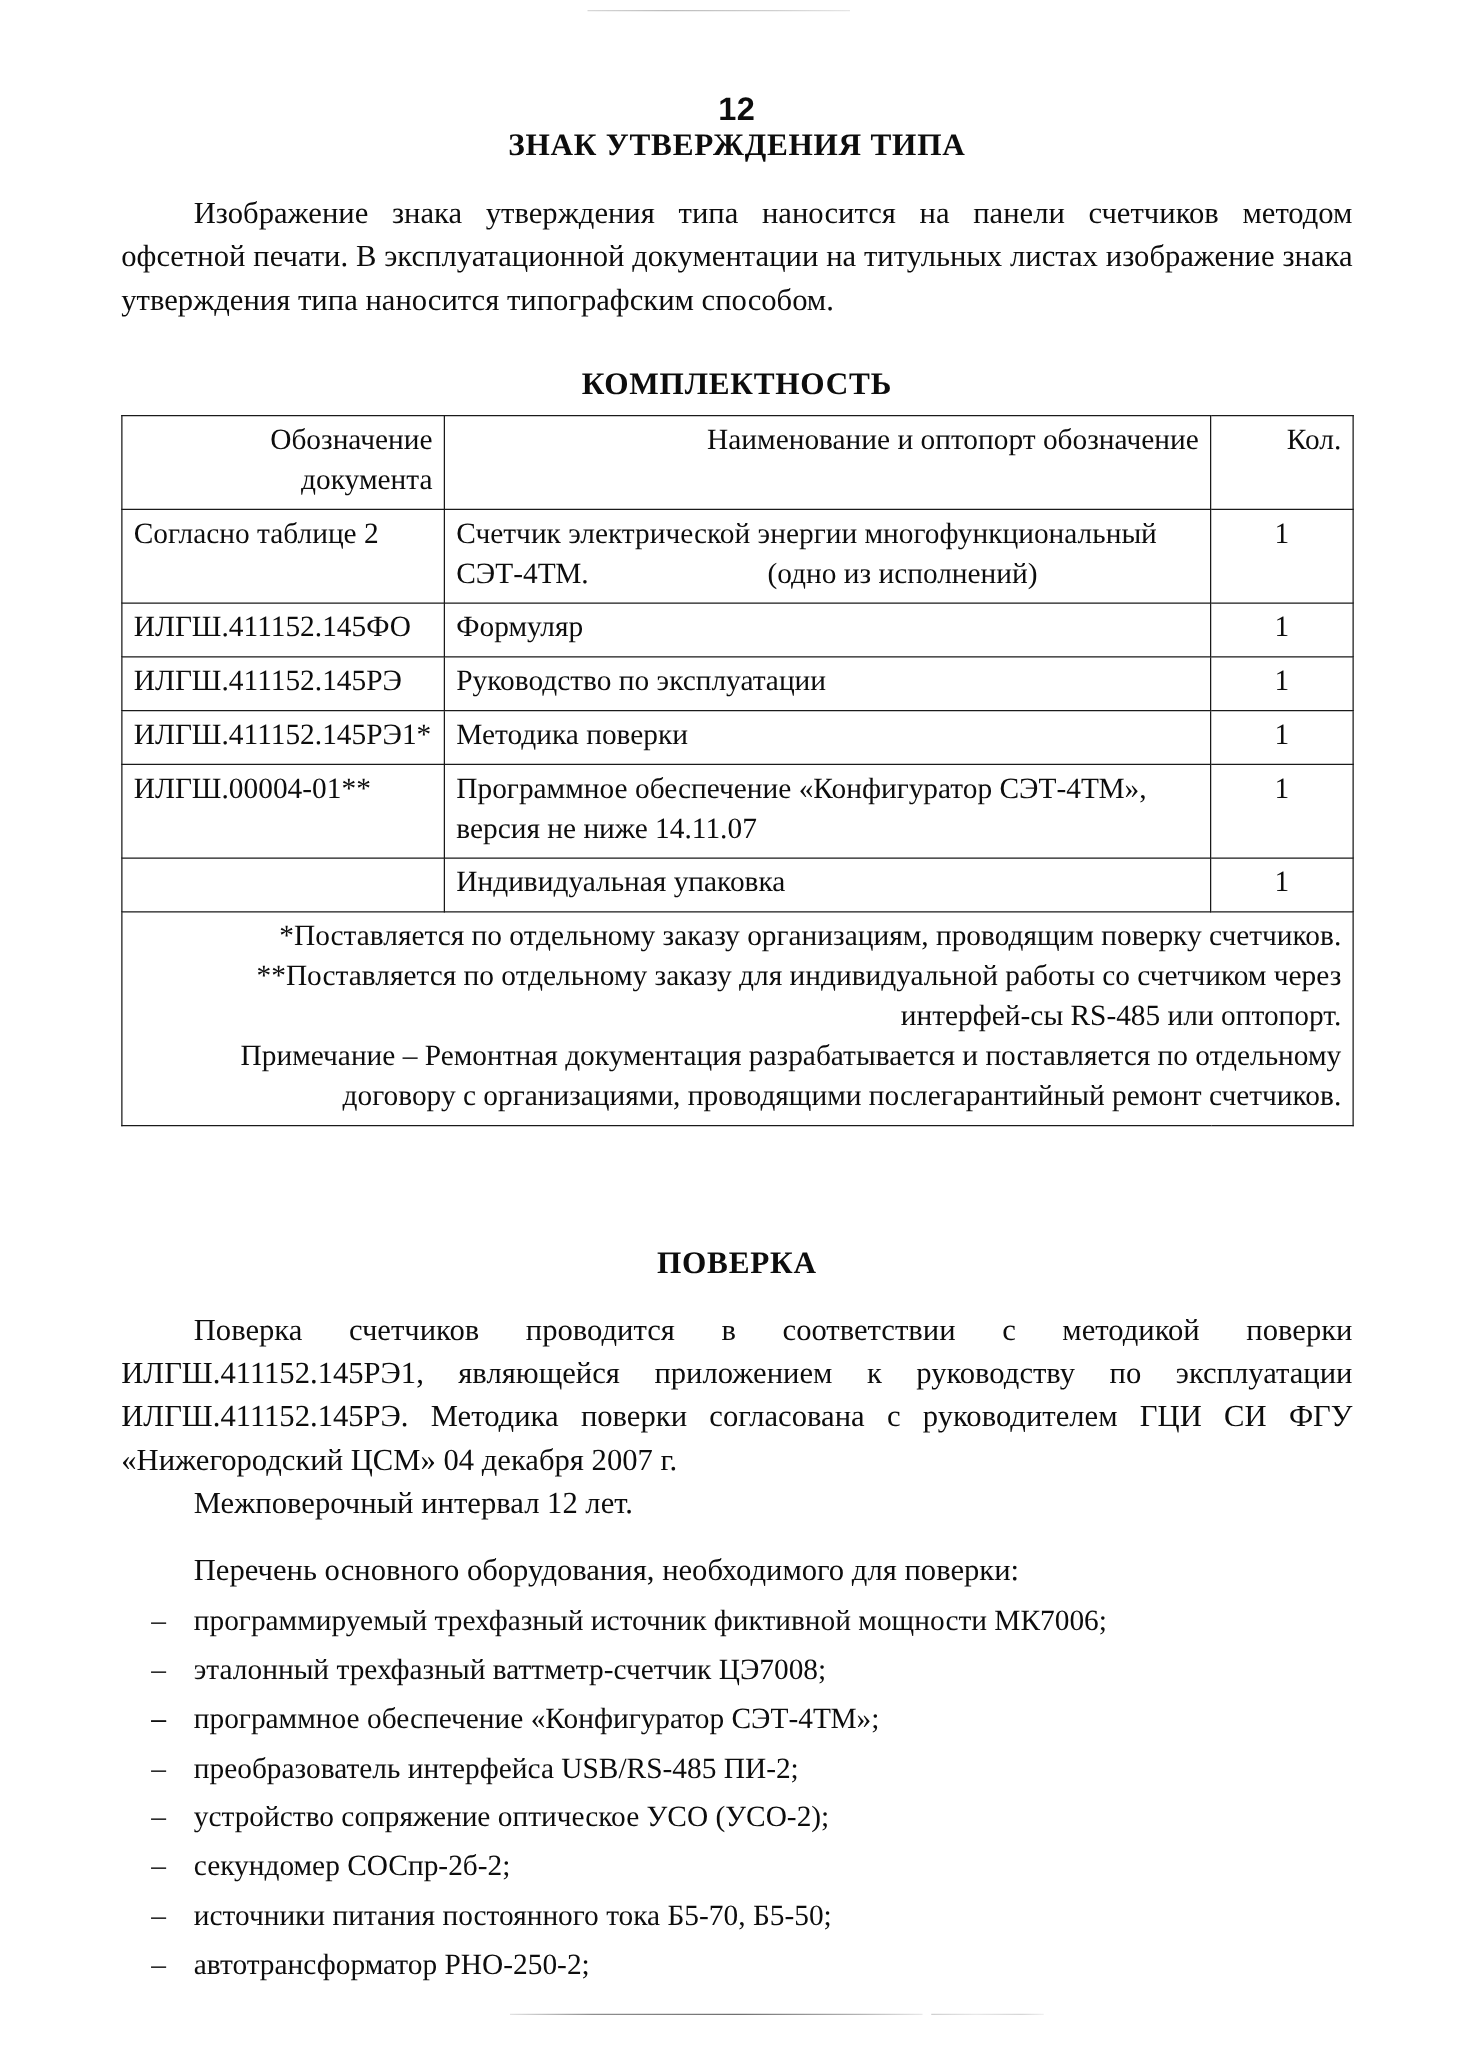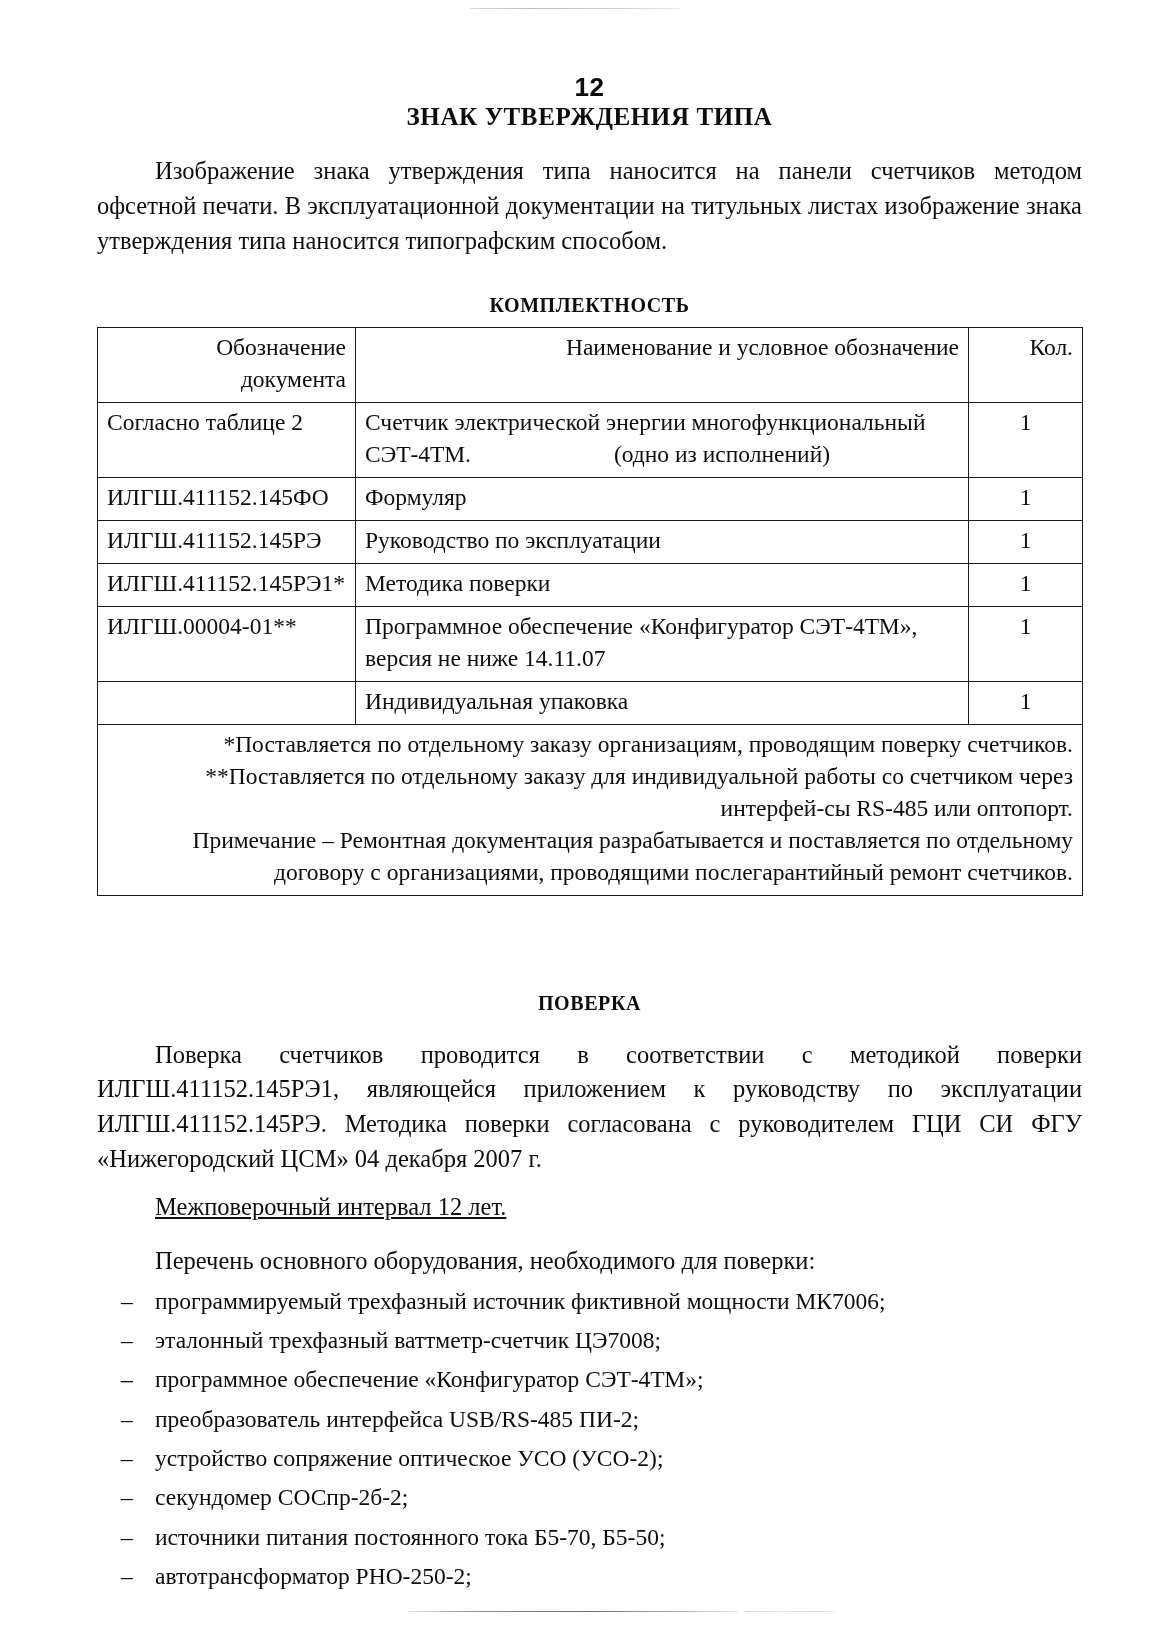--- a/index.html
+++ b/index.html
@@ -54,21 +54,21 @@
   }
 
   h1.section-title {
     text-align:center;
     font-size:25px;
     font-weight:700;
     letter-spacing:0.6px;
   }
   h2.section-title {
     text-align:center;
-    font-size:20px;
+    font-size:25px;
     font-weight:700;
     letter-spacing:0.6px;
   }
 
   p.body-text {
     font-size:24.5px;
     line-height:1.42;
     text-align:justify;
     text-indent:58px;
     margin-top:23px;
@@ -118,21 +118,21 @@
     position:relative;
     padding-left:58px;
     line-height:1.44;
     margin-top:5.5px;
   }
   ul.equip-list li .dash {
     position:absolute;
     left:24px; top:0;
   }
   .intro-list { margin-top:26px; }
-  .interval-line { text-indent:58px; font-size:24.5px; margin-top:16px;text-decoration:underline; }
+  .interval-line { text-indent:58px; font-size:24.5px; margin-top:2px; }
 </style>
 </head>
 <body>
 
 <div class="page">
 
   <div class="scan-mark-top"></div>
 
   <div class="content">
 
@@ -143,21 +143,21 @@
     <p class="body-text">Изображение знака  утверждения  типа наносится  на  панели счетчиков методом офсетной печати. В эксплуатационной  документации на титульных листах изображение знака утверждения типа наносится типографским способом.</p>
 
     <div class="spacer-komplekt"></div>
 
     <h2 class="section-title">КОМПЛЕКТНОСТЬ</h2>
 
     <table class="kit-table">
       <thead>
         <tr>
           <th class="col-desig">Обозначение документа</th>
-          <th class="col-name">Наименование и условное обозначение</th>
+          <th class="col-name">Наименование и оптопорт обозначение</th>
           <th class="col-qty">Кол.</th>
         </tr>
       </thead>
       <tbody>
         <tr>
           <td>Согласно таблице 2</td>
           <td>
             <div>Счетчик электрической энергии многофункциональный</div>
             <div><span>СЭТ-4ТМ.</span><span class="cell-variant">(одно из исполнений)</span></div>
           </td>

